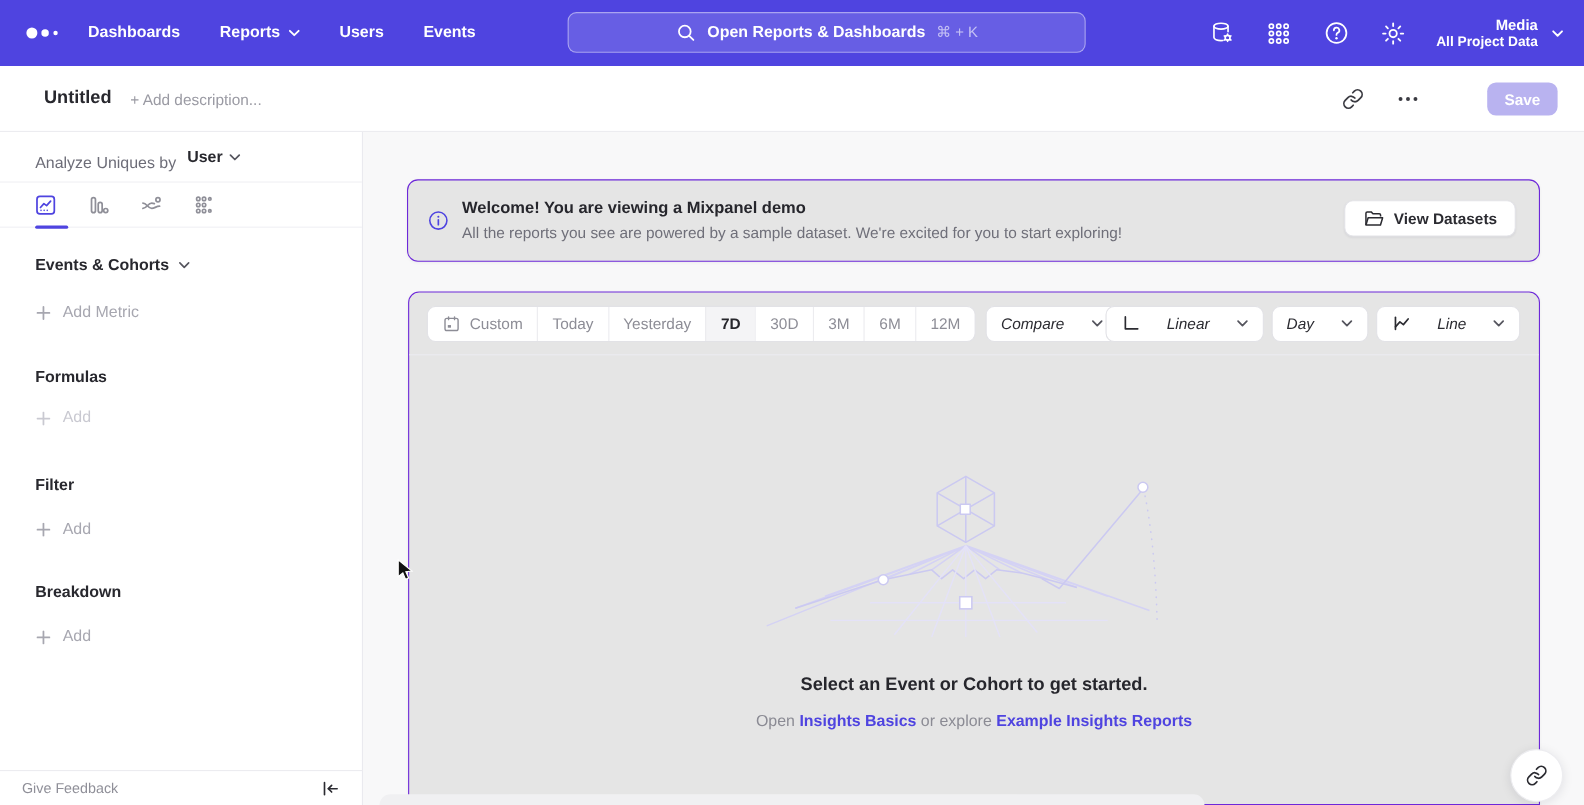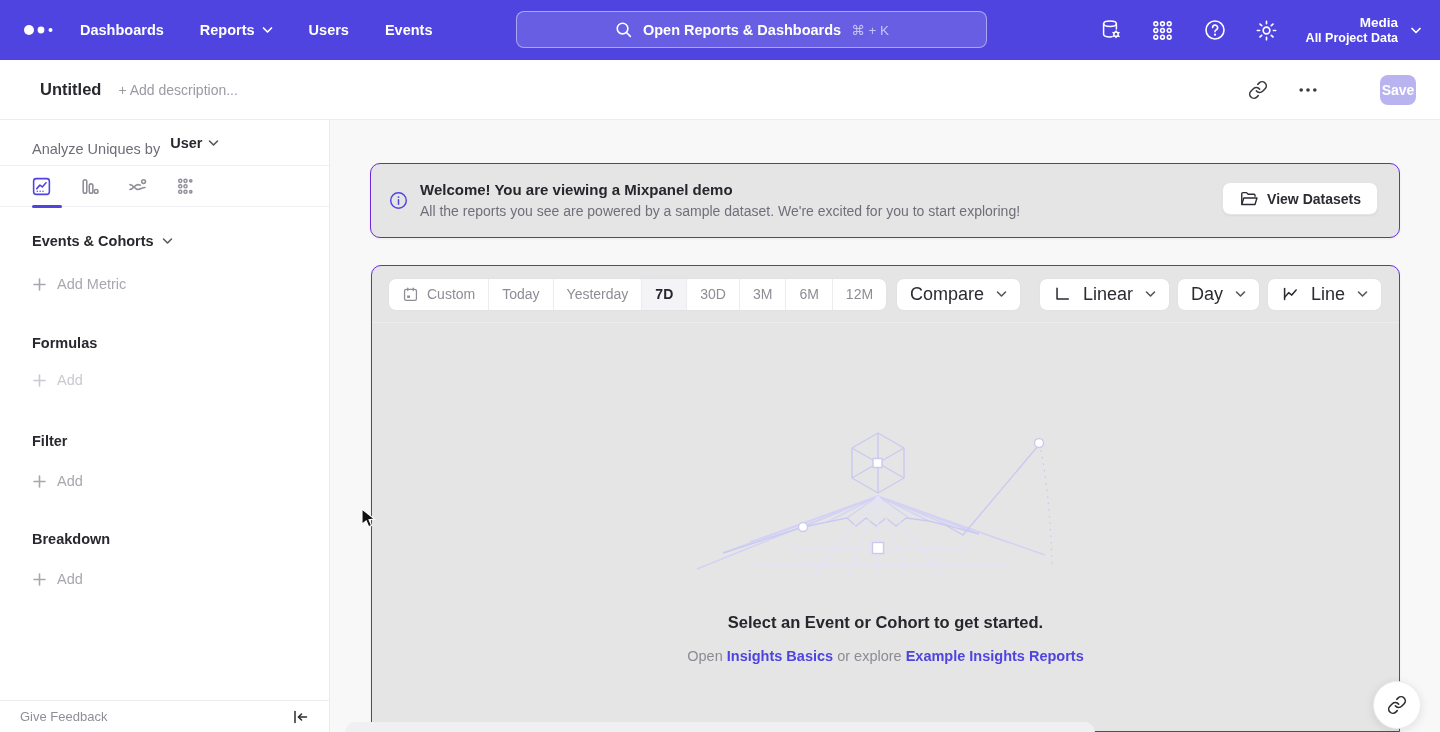--- a/index.html
+++ b/index.html
@@ -24,21 +24,21 @@
   .project-name { color:#fff; font-size:13.5px; font-weight:700; line-height:17px;padding-left:20px; }
   .project-scope { color:#fff; font-size:12.5px; font-weight:600; line-height:15px; }
 
   
   #report-header { left:0; top:60px; width:1440px; height:60px; background:#fff; border-bottom:1px solid #ececf0;
                    display:flex; align-items:center; }
   .report-title { margin-left:40px; font-size:16.5px; font-weight:700; color:#28282e; }
   .report-desc { margin-left:17px; font-size:14px; color:#9a9aa3; cursor:text; }
   .header-actions { position:absolute; right:24px; display:flex; align-items:center; gap:22px; }
   .icon-plain { width:28px; height:28px; display:flex; align-items:center; justify-content:center; cursor:pointer; }
-  .save-btn { width:36px; height:30px; border-radius:8px; background:#b9b3f0; color:#fff; font-size:14px; font-weight:600;
+  .save-btn { width:64px; height:30px; border-radius:8px; background:#b9b3f0; color:#fff; font-size:14px; font-weight:600;
               border:none; display:flex; align-items:center; justify-content:center;margin-left:36px; }
 
   
   #sidebar { left:0; top:120px; width:330px; height:612px; background:#fff; border-right:1px solid #eaeaef; }
   .sb-row1 { height:46px; border-bottom:1px solid #f0f0f4; display:flex; align-items:center; padding-left:32px; gap:6px; }
   .sb-analyze-prefix { font-size:14.5px; color:#6d6d78;margin-top:12px; }
   .sb-analyze-value { font-size:14.5px; color:#28282e; font-weight:600; margin-left:4px; display:flex; align-items:center; gap:6px; cursor:pointer; }
   .sb-tabs { height:41px; border-bottom:1px solid #f0f0f4; display:flex; align-items:center; padding-left:28px; gap:22px; position:relative; }
   .sb-tab { width:26px; height:26px; display:flex; align-items:center; justify-content:center; cursor:pointer; }
   .sb-tab-underline { position:absolute; left:32px; bottom:-2px; width:30px; height:3px; border-radius:2px; background:#4f44e0; }
@@ -63,22 +63,22 @@
   .view-datasets { position:absolute; right:21px; top:18px; height:33px; padding:0 16px; border-radius:8px; background:#fff;
                    border:1px solid #e3e3e8; box-shadow:0 1px 2px rgba(20,20,43,0.06); display:flex; align-items:center; gap:9px;
                    font-size:14px; font-weight:600; color:#2b2b31; cursor:pointer; }
 
   #chart-card { left:371px; top:265px; width:1029px; height:467px; border-radius:10px 10px 0 0; }
   .chart-toolbar { height:57px; display:flex; align-items:center; padding:0 16px; border-bottom:1px solid #ececf0; position:relative; }
   .seg-control { display:flex; align-items:stretch; height:33px; border:1px solid #e2e2e6; border-radius:8px; overflow:hidden; background:#fff; }
   .seg { display:flex; align-items:center; gap:8px; padding:0 13px; font-size:14px; color:#8d8d96; border-left:1px solid #ececef; cursor:pointer; white-space:nowrap; }
   .seg:first-child { border-left:none; }
   .seg.active { background:#f4f4f6; color:#26262c; font-weight:600; }
-  .tb-btn { height:33px; padding:0 13px; border:1px solid #e2e2e6; border-radius:8px; background:#fff; display:flex; align-items:center; gap:12px;
-            font-size:18px; font-weight:500; color:#2b2b31; cursor:pointer; white-space:nowrap; }
+  .tb-btn { height:33px; padding:0 13px; border:1px solid #e2e2e6; border-radius:8px; background:#fff; display:flex; align-items:center; gap:24px;
+            font-size:14px; font-weight:500; color:#2b2b31; cursor:pointer; white-space:nowrap;font-style:italic; }
   #compare-btn { margin-left:9px; }
   .tb-right { position:absolute; right:17px; display:flex; gap:7px; }
 
   .empty-illustration { left:695px; top:421px; }
   .empty-headline { left:371px; top:613px; width:1029px; text-align:center; font-size:16.5px; font-weight:700; color:#26262c; }
   .empty-sub { left:371px; top:648px; width:1029px; text-align:center; font-size:14.5px; color:#8b8b94; }
   .empty-sub a { color:#4f44e0; font-weight:600; text-decoration:none; cursor:pointer; }
 
   #bottom-bar { left:345px; top:722px; width:750px; height:10px; background:#f0f0f2; border-radius:12px 12px 0 0; }
   #floating-link { left:1373px; top:681px; width:48px; height:48px; border-radius:50%; background:#fff; border:1px solid #ededf0;

